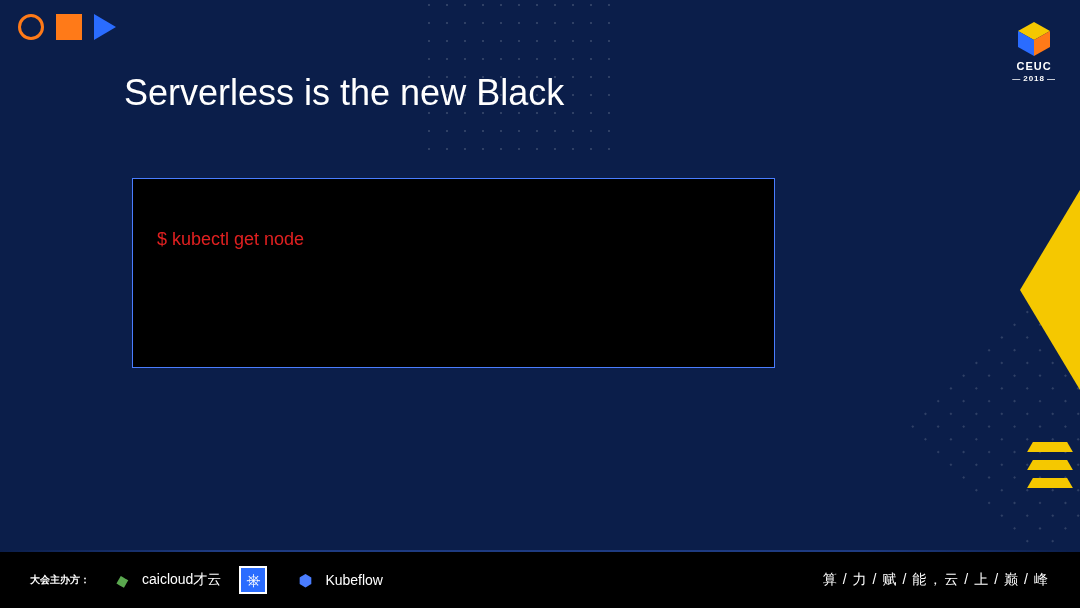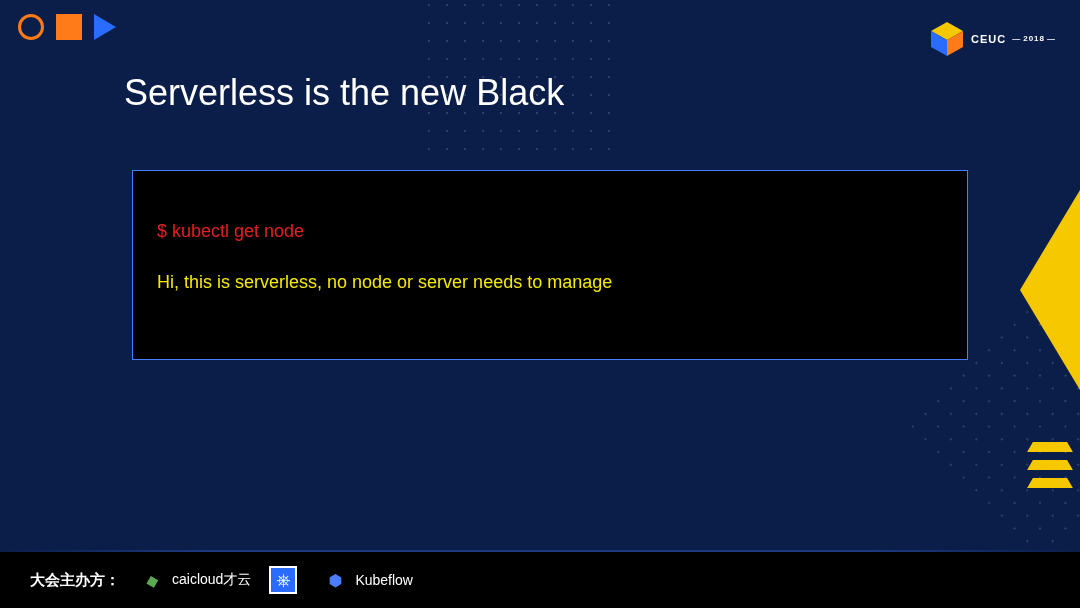--- a/index.html
+++ b/index.html
@@ -44,21 +44,21 @@
       height: 0;
       border-left: 22px solid #2a6cff;
       border-top: 13px solid transparent;
       border-bottom: 13px solid transparent;
     }
     .logo-right {
       position: absolute;
       top: 22px;
       right: 22px;
       display: flex;
-      flex-direction: row;
+      flex-direction: column;
       align-items: center;
       gap: 4px;
     }
     .logo-cube {
       position: relative;
       width: 40px;
       height: 34px;
     }
     .logo-text {
       color: #fff;
@@ -81,23 +81,23 @@
       position: absolute;
       top: 72px;
       left: 80px;
       color: #ffffff;
       font-size: 36px;
       font-weight: 300;
       margin-left: 44px;
     }
     .terminal-box {
       position: absolute;
-      top: 170px;
+      top: 178px;
       left: 132px;
-      width: 836px;
+      width: 643px;
       height: 190px;
       background: #000000;
       border: 1px solid #4a7dff;
       padding: 50px 24px 20px 24px;
     }
     .cmd-line {
       color: #e02020;
       font-size: 18px;
       font-family: Arial, sans-serif;
       margin-bottom: 30px;
@@ -158,21 +158,21 @@
       padding: 0 30px;
       justify-content: space-between;
     }
     .footer-left {
       display: flex;
       align-items: center;
       gap: 18px;
     }
     .organizer-label {
       color: #ffffff;
-      font-size: 15px;
+      font-size: 10px;
       font-weight: bold;
     }
     .sponsor {
       display: flex;
       align-items: center;
       gap: 6px;
       color: #ffffff;
       font-size: 14px;
     }
     .sponsor-icon {
@@ -233,21 +233,20 @@
     </svg>
   </div>
   <div class="logo-text">CEUC</div>
   <div class="logo-year">2018</div>
 </div>
 
 <h1 class="slide-title">Serverless is the new Black</h1>
 
 <div class="terminal-box">
   <div class="cmd-line">$ kubectl get node</div>
-  <div class="output-line">Hi, this is serverless, no node or server needs to manage</div>
 </div>
 
 <div class="yellow-triangle"></div>
 <div class="yellow-chevrons">
   <div class="chev"></div>
   <div class="chev"></div>
   <div class="chev"></div>
 </div>
 
 <div class="footer-divider"></div>
@@ -261,13 +260,14 @@
     </div>
     <div class="sponsor">
       <span class="sponsor-icon helm-icon">⎈</span>
       <span></span>
     </div>
     <div class="sponsor">
       <span class="sponsor-icon kubeflow-icon">⬢</span>
       <span>Kubeflow</span>
     </div>
   </div>
+  <div class="footer-right" id="slogan"><span>算</span><span class="slash">/</span><span>力</span><span class="slash">/</span><span>赋</span><span class="slash">/</span><span>能</span><span>，</span><span>云</span><span class="slash">/</span><span>上</span><span class="slash">/</span><span>巅</span><span class="slash">/</span><span>峰</span></div>
 </div>
 
 </body></html>

